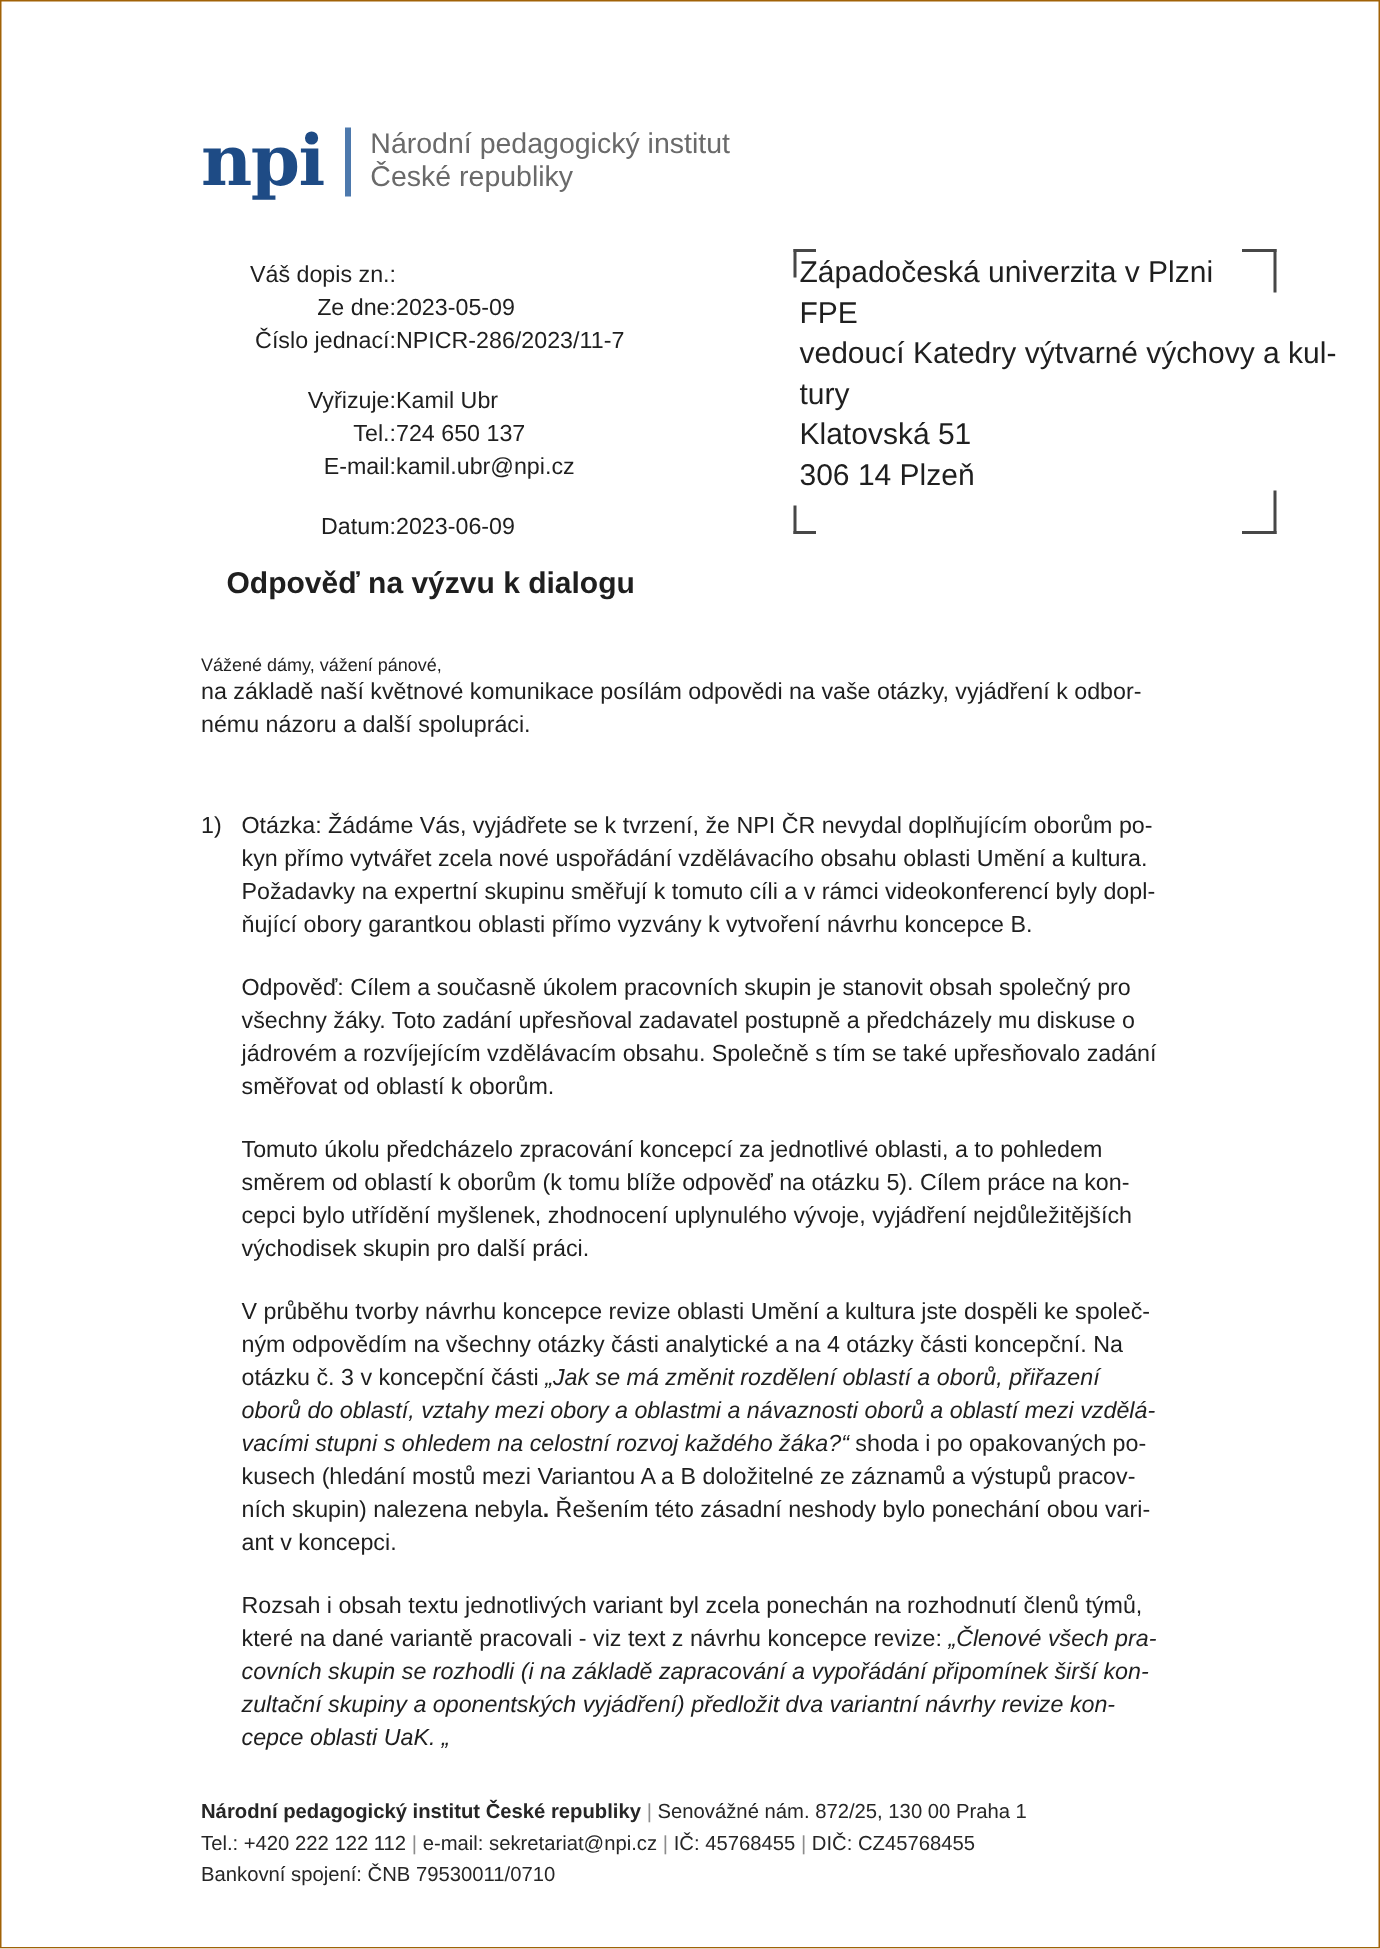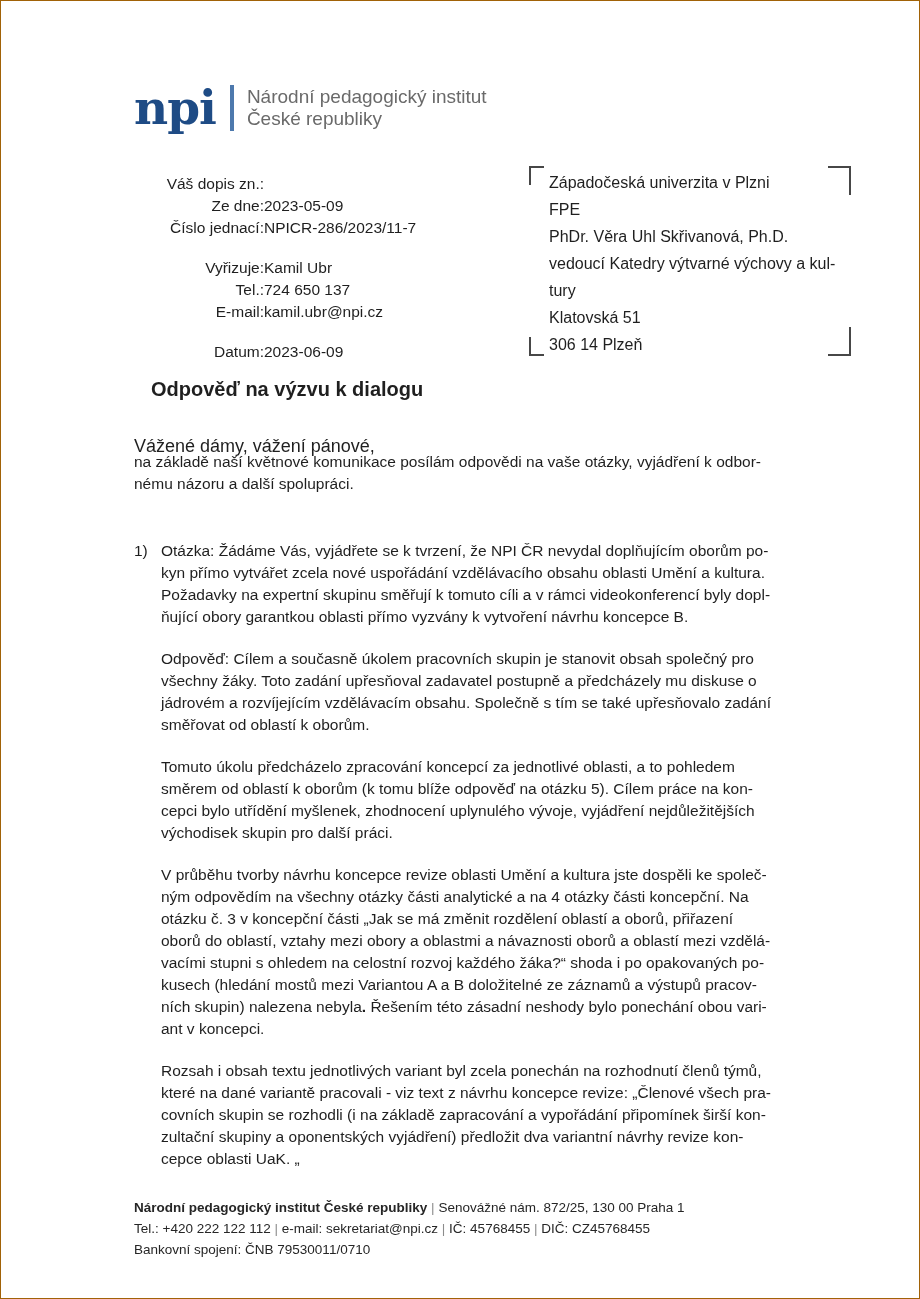--- a/index.html
+++ b/index.html
@@ -31,32 +31,32 @@
   .srow{display:flex;text-align:right;}
   .srow .lbl{width:130px;}
   .sgap{height:18px;}
   
   .recipient{position:absolute;left:528px;top:163px;width:322px;height:194px;}
   .cmark{position:absolute;}
   .cm-tl{left:0;top:2px;width:13px;height:17px;border-top:2px solid #474747;border-left:2px solid #474747;}
   .cm-tr{right:0;top:2px;width:21px;height:27px;border-top:2px solid #474747;border-right:2px solid #474747;}
   .cm-bl{left:0;bottom:2px;width:13px;height:17px;border-bottom:2px solid #474747;border-left:2px solid #474747;}
   .cm-br{right:0;bottom:2px;width:21px;height:27px;border-bottom:2px solid #474747;border-right:2px solid #474747;}
-  .recipient .rlines{position:absolute;left:20px;top:5px;font-size:16px;line-height:27px;}
+  .recipient .rlines{position:absolute;left:4px;top:5px;font-size:20px;line-height:27px;}
   
   .subject{position:absolute;left:150px;top:377px;font-size:20px;font-weight:bold;}
-  .salutation{position:absolute;left:133px;top:435px;font-size:18px;text-align:right;}
+  .salutation{position:absolute;left:133px;top:435px;font-size:12px;text-align:right;}
   
   .intro{position:absolute;left:133px;top:450px;font-size:15.5px;line-height:22px;}
   .body-list{position:absolute;left:160px;top:539px;width:700px;font-size:15.5px;line-height:22px;}
   .para{margin:0 0 20px 0;}
   .para:last-child{margin-bottom:0;}
   .num{position:absolute;left:-27px;top:0;}
   .line{white-space:pre;}
-  .it{}
+  .it{font-style:italic;}
   .bd{font-weight:bold;}
   
   .footer{position:absolute;left:133px;top:1196px;font-size:13.5px;line-height:21px;color:#262626;}
   .footer .org{font-weight:bold;}
   .pipe{color:#8c8c8c;}
 </style>
 </head>
 <body>
 
 <div class="page">
@@ -104,21 +104,20 @@
   </div>
 
   <div class="recipient">
     <div class="cmark cm-tl"></div>
     <div class="cmark cm-tr"></div>
     <div class="cmark cm-bl"></div>
     <div class="cmark cm-br"></div>
     <div class="rlines">
       <div class="line">Západočeská univerzita v Plzni</div>
       <div class="line">FPE</div>
-      <div class="line">PhDr. Věra Uhl Skřivanová, Ph.D.</div>
       <div class="line">vedoucí Katedry výtvarné výchovy a kul-</div>
       <div class="line">tury</div>
       <div class="line">Klatovská 51</div>
       <div class="line">306 14 Plzeň</div>
     </div>
   </div>
 
   <div class="subject">Odpověď na výzvu k dialogu</div>
   <div class="salutation">Vážené dámy, vážení pánové,</div>
 

